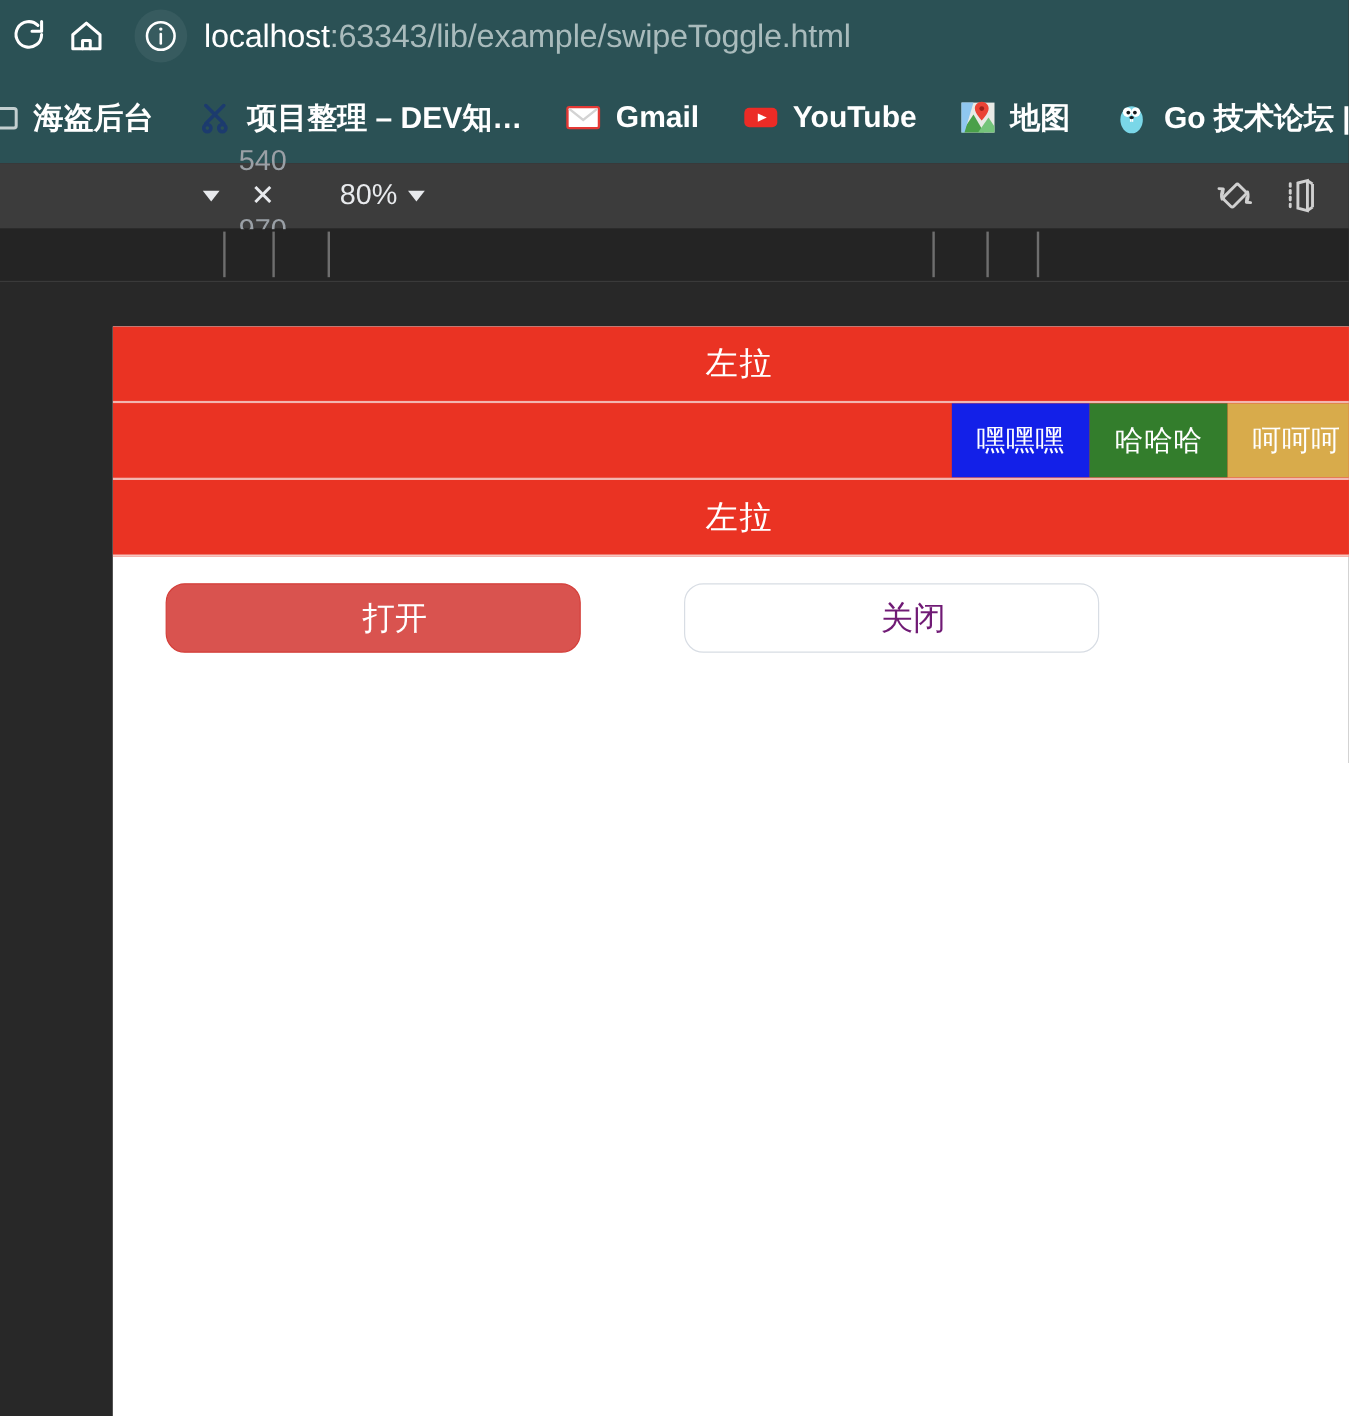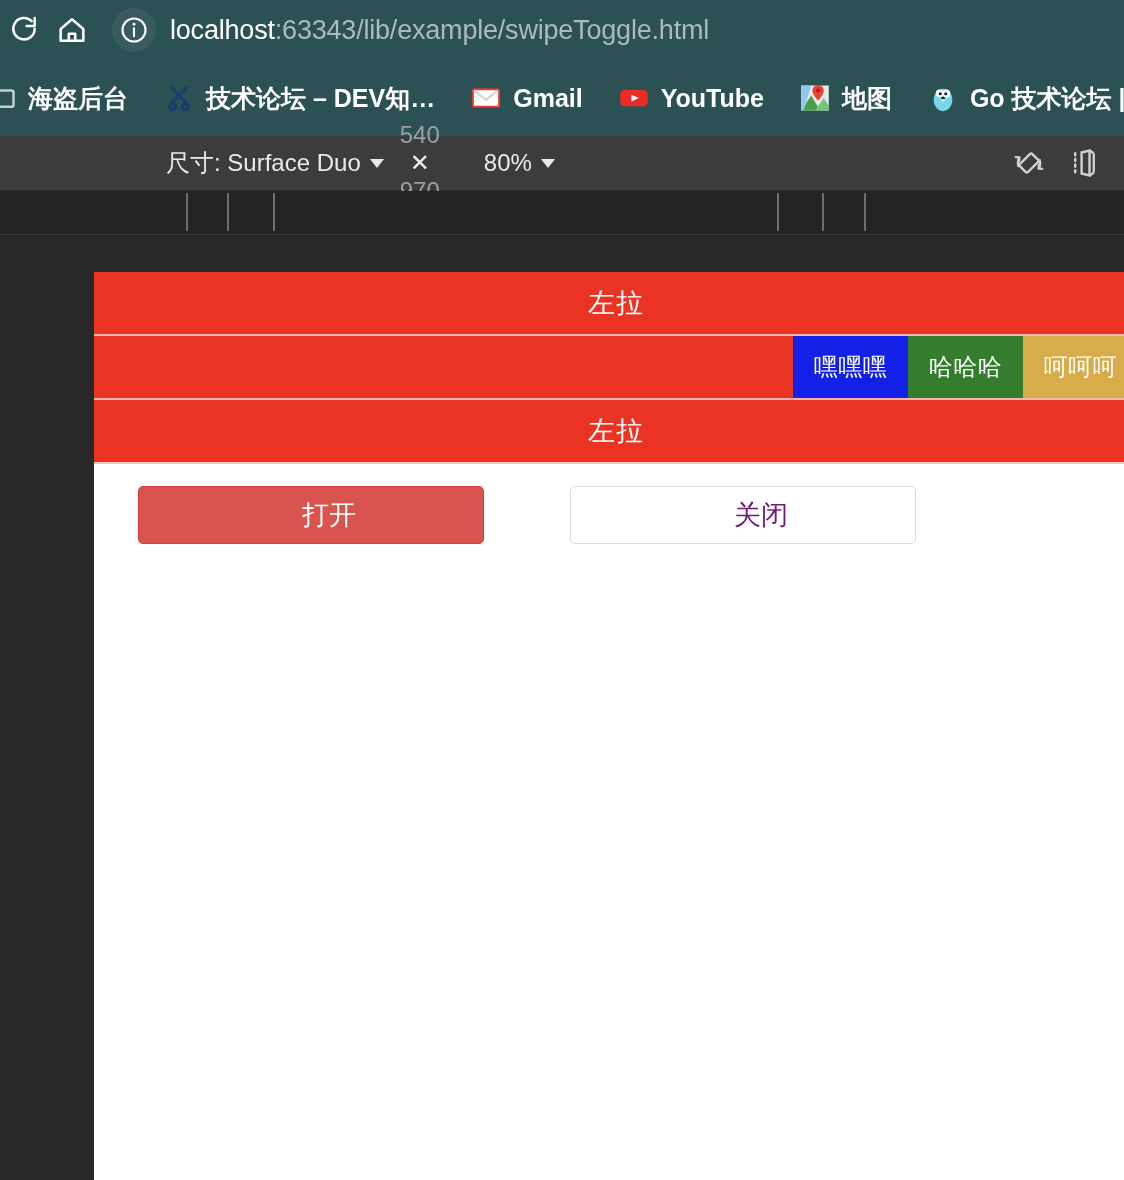--- a/index.html
+++ b/index.html
@@ -192,21 +192,21 @@
 
   
   .btn-row {
     display: flex;
     gap: 86px;
     padding: 22px 44px 0 44px;
   }
   .btn {
     width: 346px;
     height: 58px;
-    border-radius: 5px;
+    border-radius: 16px;
     display: flex;
     align-items: center;
     justify-content: center;
     font-size: 27px;
     border: 1px solid transparent;
     padding-left: 36px;
   }
   .btn-danger {
     background: #d9534f;
     color: #ffffff;
@@ -258,21 +258,21 @@
     <span class="bm-label">海盗后台</span>
   </div>
 
   <div class="bm">
     <svg class="bm-ico" viewBox="0 0 24 24" fill="none" stroke="#1c3b6e" stroke-width="2.4" stroke-linecap="round">
       <path d="M6 4 L18 16"></path>
       <path d="M18 4 L6 16"></path>
       <circle cx="7" cy="19" r="2.4" fill="none"></circle>
       <circle cx="17" cy="19" r="2.4" fill="none"></circle>
     </svg>
-    <span class="bm-label">技术论坛 – DEV知…</span>
+    <span class="bm-label">项目整理 – DEV知…</span>
   </div>
 
   <div class="bm">
     <svg class="bm-ico" viewBox="0 0 24 24">
       <rect x="1.5" y="5" width="21" height="14" rx="1.2" fill="#ffffff" stroke="#e53935" stroke-width="1.6"></rect>
       <path d="M2.5 6 L12 13.5 L21.5 6" fill="none" stroke="#d3d3d3" stroke-width="1.6"></path>
     </svg>
     <span class="bm-label">Gmail</span>
   </div>
 
@@ -308,21 +308,20 @@
       <rect x="12.1" y="12.9" width="1" height="1.9" fill="#ffffff"></rect>
     </svg>
     <span class="bm-label">Go 技术论坛 |</span>
   </div>
 </div>
 
 <div class="device-bar">
   <div class="db-left"></div>
 
   <div class="db-select">
-    <span>尺寸: Surface Duo</span>
     <span class="caret"></span>
   </div>
 
   <div class="db-group">
     <div class="db-dim">540</div>
     <div class="db-x">✕</div>
     <div class="db-dim">970</div>
   </div>
 
   <div class="db-select" style="margin-left:28px">

